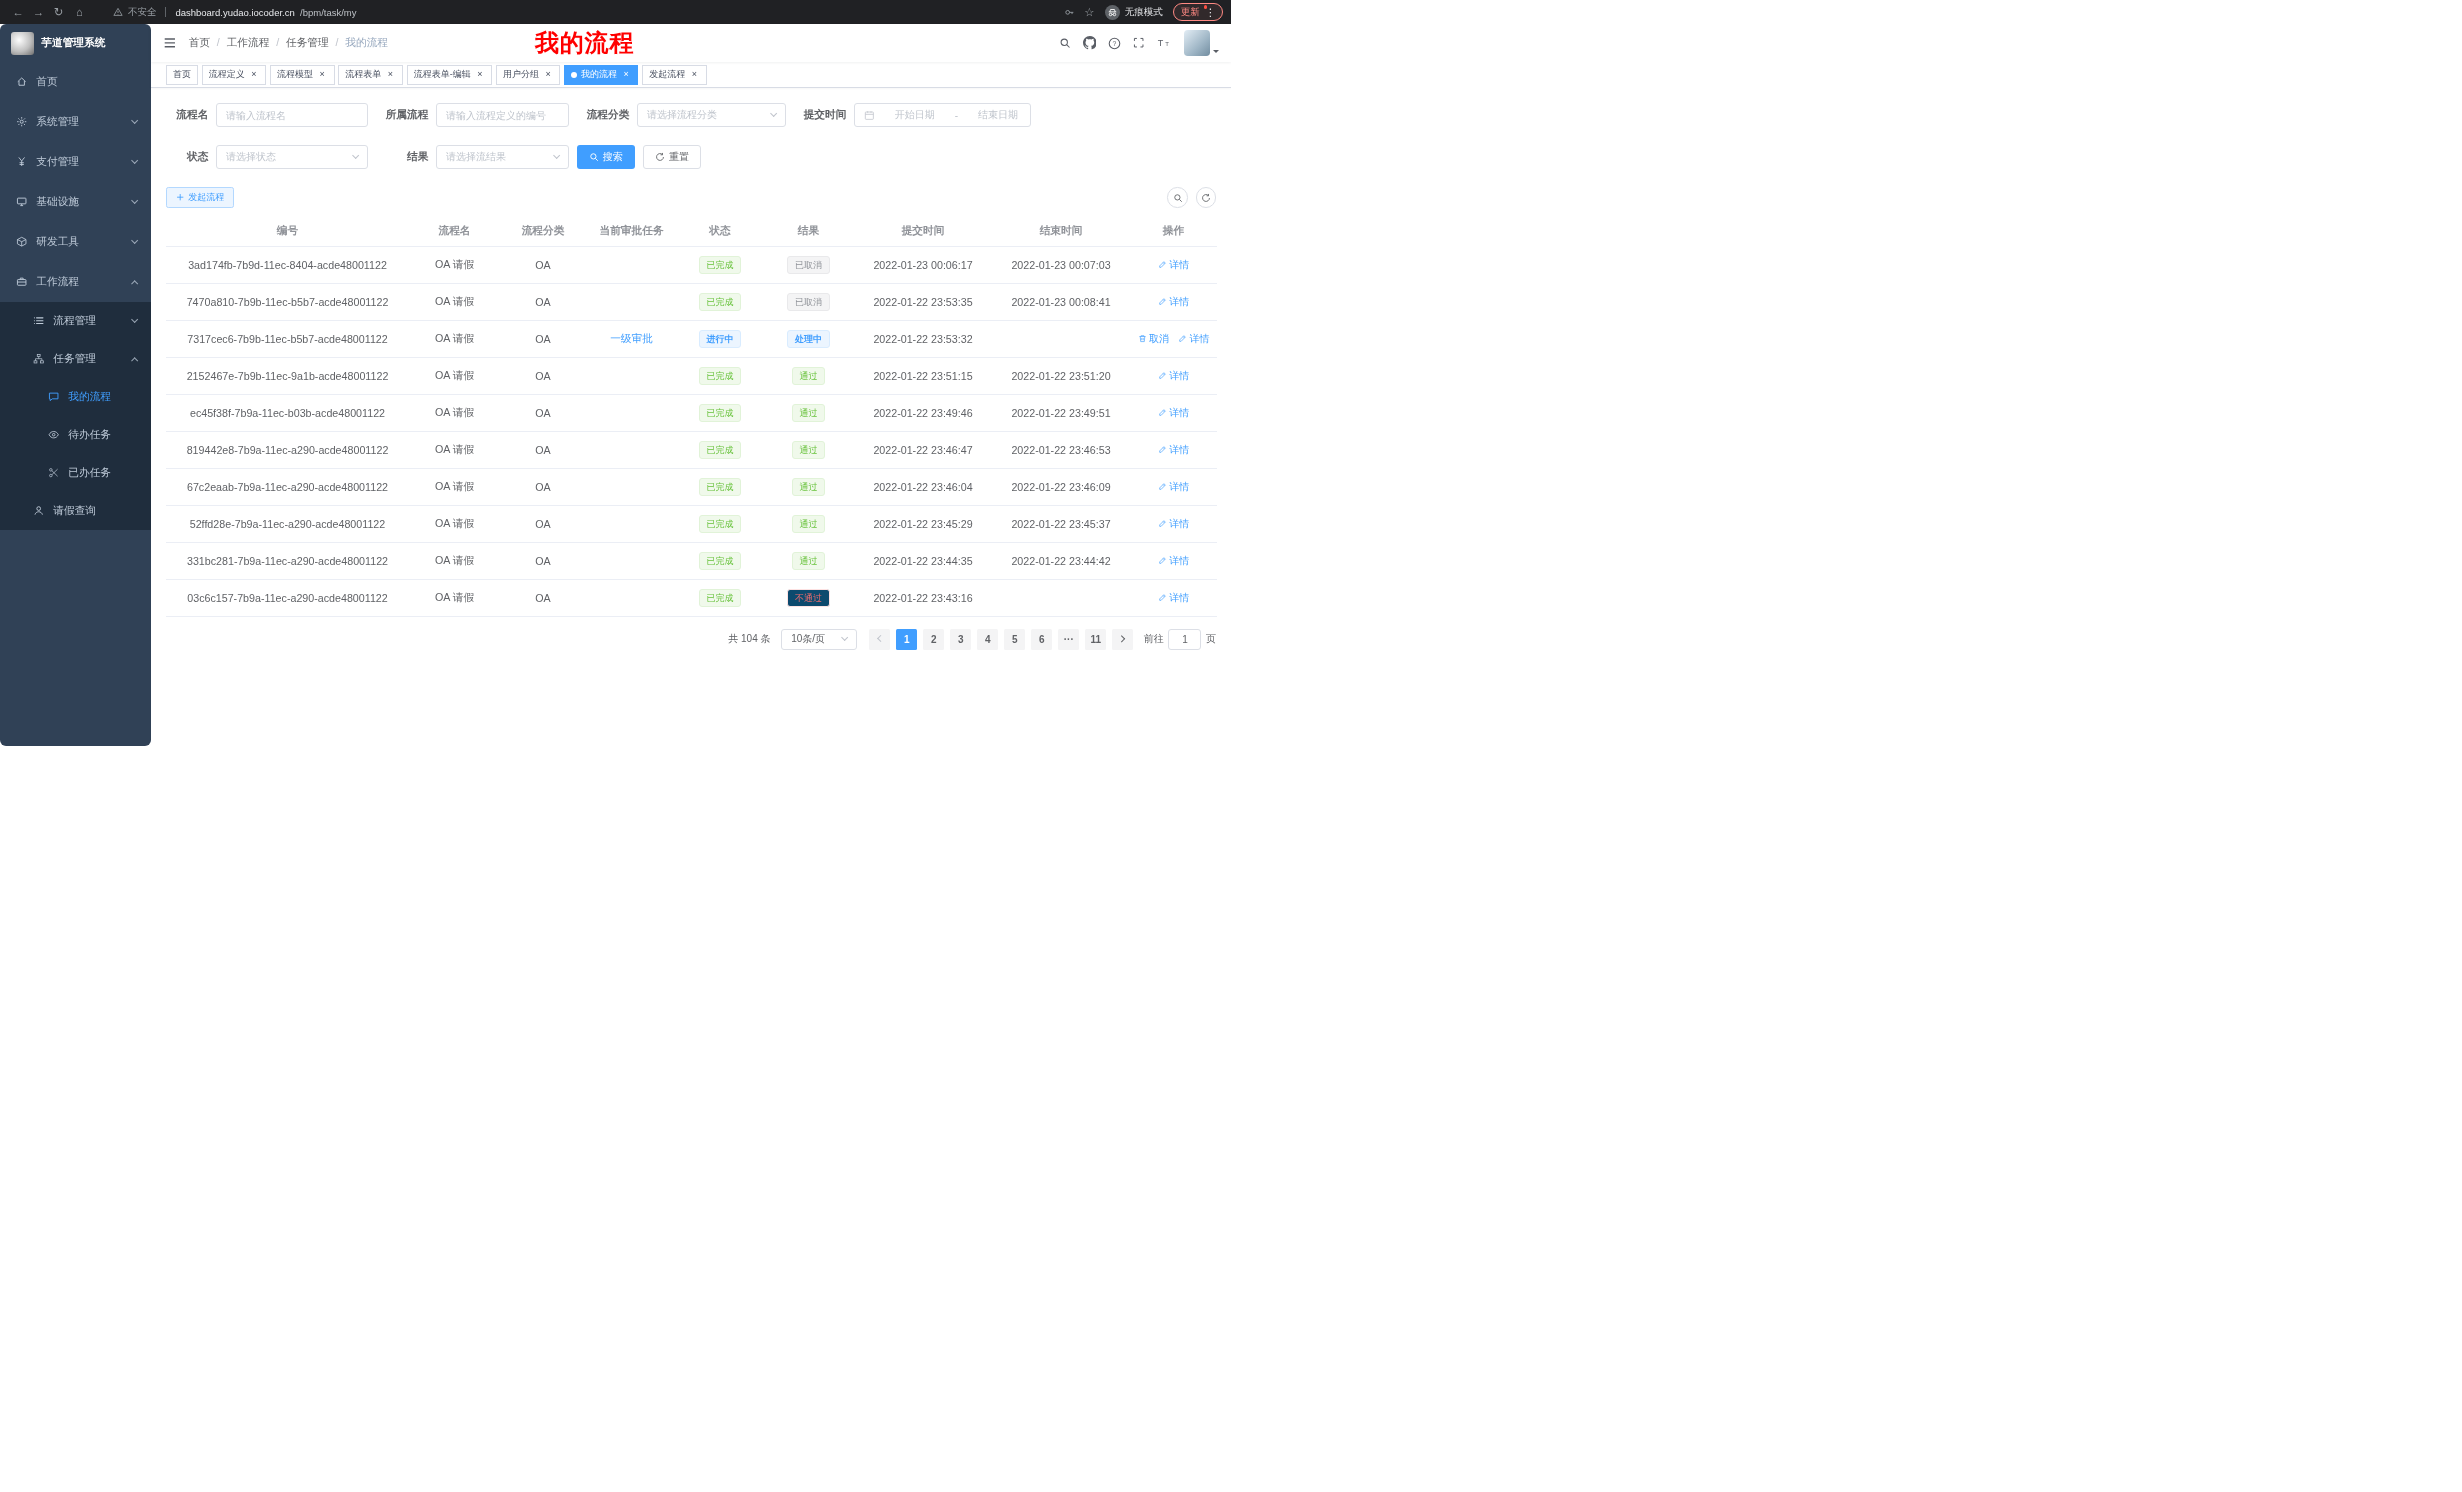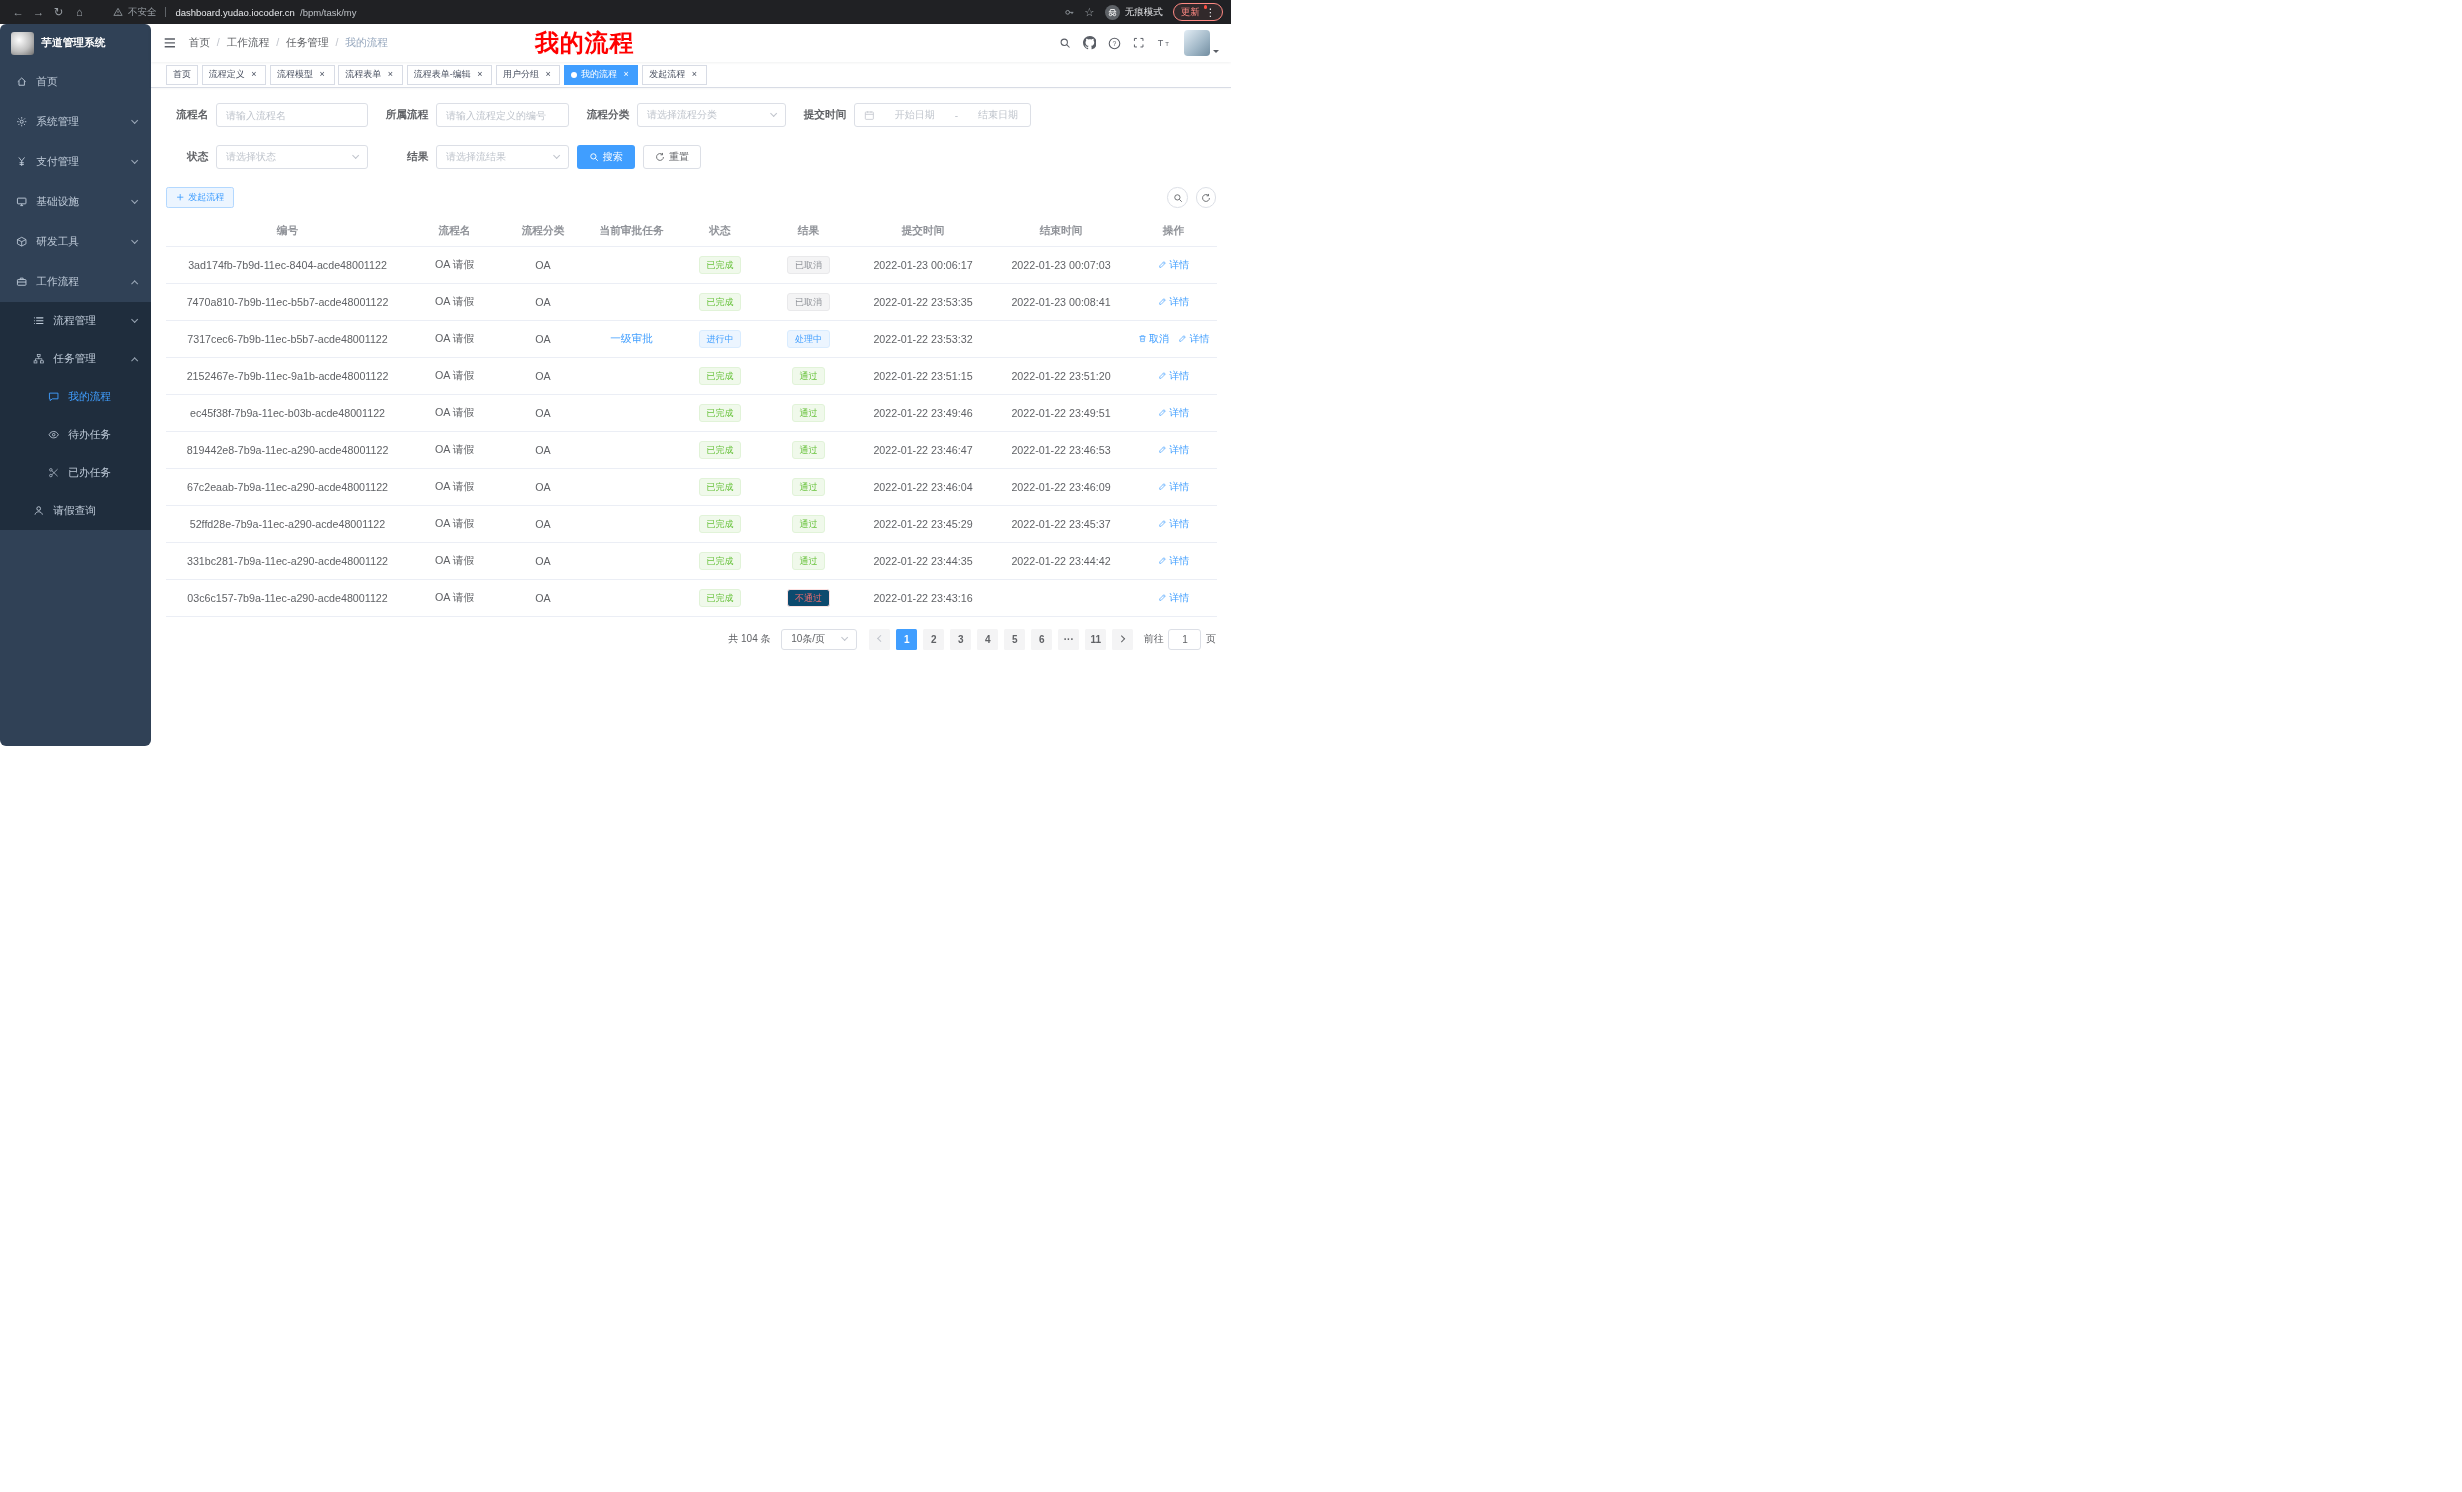--- a/index.html
+++ b/index.html
@@ -85,21 +85,21 @@
   .tool-right { margin-left:auto; display:flex; }
   .circle-btn { width:20.5px; height:20.5px; border-radius:50%; background:#fff; border:0.8px solid #dcdfe6; color:#5f6266; display:flex; align-items:center; justify-content:center; margin-left:7.6px; cursor:pointer; }
 
   
   .ptable { width:100%; border-collapse:collapse; table-layout:fixed; }
   .ptable th { height:29px; font-size:10.7px; color:#909399; font-weight:700; border-bottom:0.8px solid #ebeef5; text-align:center; padding:0 3px; }
   .ptable td { height:37px; font-size:10.7px; color:#606266; border-bottom:0.8px solid #ebeef5; text-align:center; padding:0 3px; overflow:hidden; white-space:nowrap; }
   .pill { display:inline-block; padding:0 6.8px; height:18px; line-height:16.7px; border-radius:3px; font-size:9px; border:0.8px solid transparent; }
   .t-success { background:#f0f9eb; border-color:#e1f3d8; color:#67c23a; }
   .t-info { background:#f4f4f5; border-color:#e9e9eb; color:#909399; }
-  .t-primary { background:#ecf5ff; border-color:#d9ecff; color:#409eff; }
+  .t-primary { background:#ecf5ff; border-color:#d9ecff; color:#409eff;font-weight:bold; }
   .t-danger { background:#0c4a6e; border-color:#fde2e2; color:#f56c6c; }
   .task-link { color:#409eff; cursor:pointer; }
   .op-link { display:inline-flex; align-items:center; gap:2.3px; color:#409eff; font-size:10px; margin:0 4.6px; cursor:pointer; }
   .op-icon { display:flex; align-items:center; }
 
   
   .pagination { display:flex; align-items:center; justify-content:flex-end; margin-top:12px; color:#606266; font-size:10px; }
   .total { margin-right:10.7px; }
   .size-sel { width:76px; height:21px; justify-content:space-between; margin-right:9px; color:#606266; }
   .pages { display:inline-flex; }

